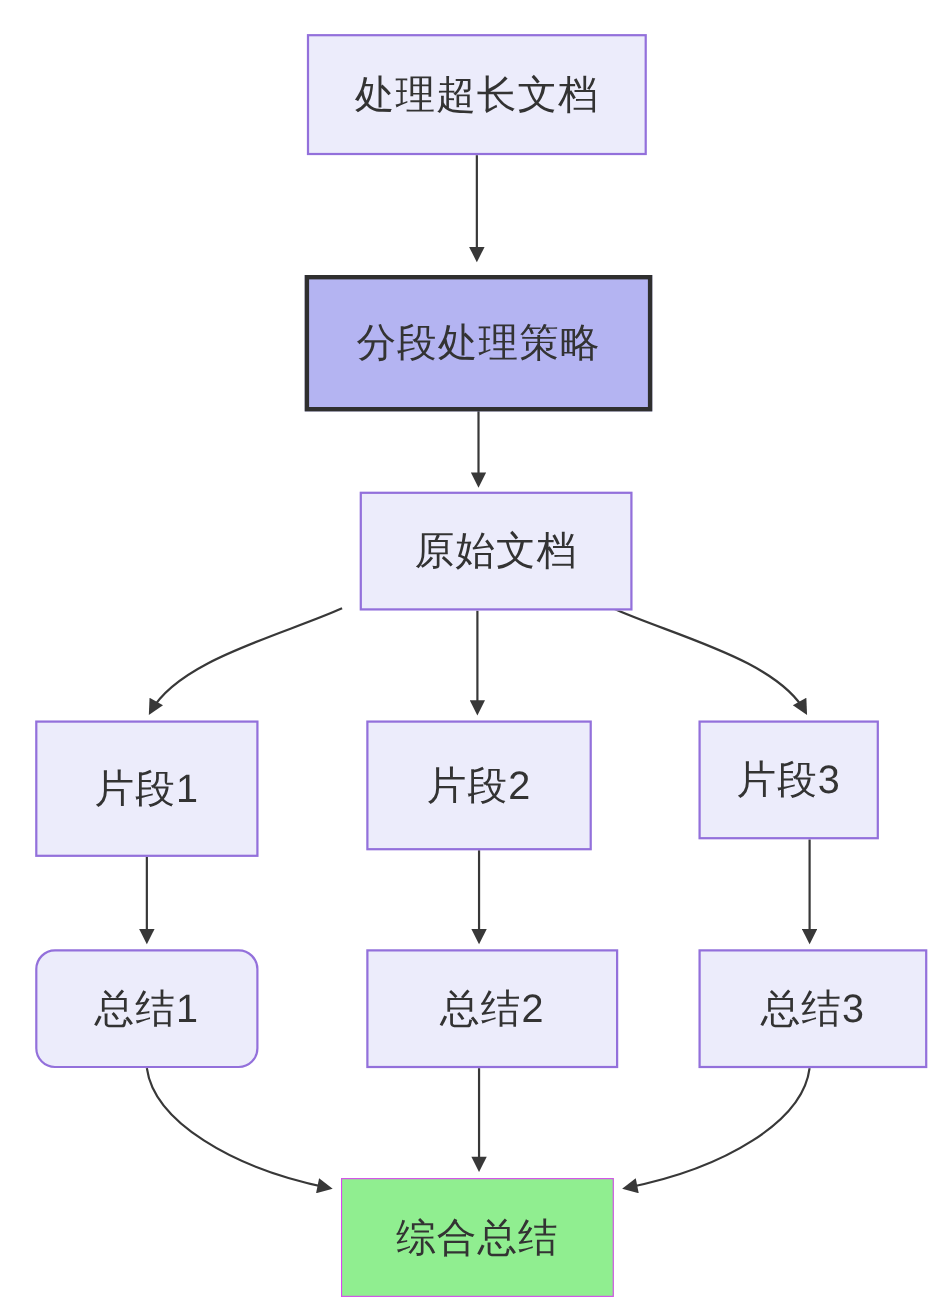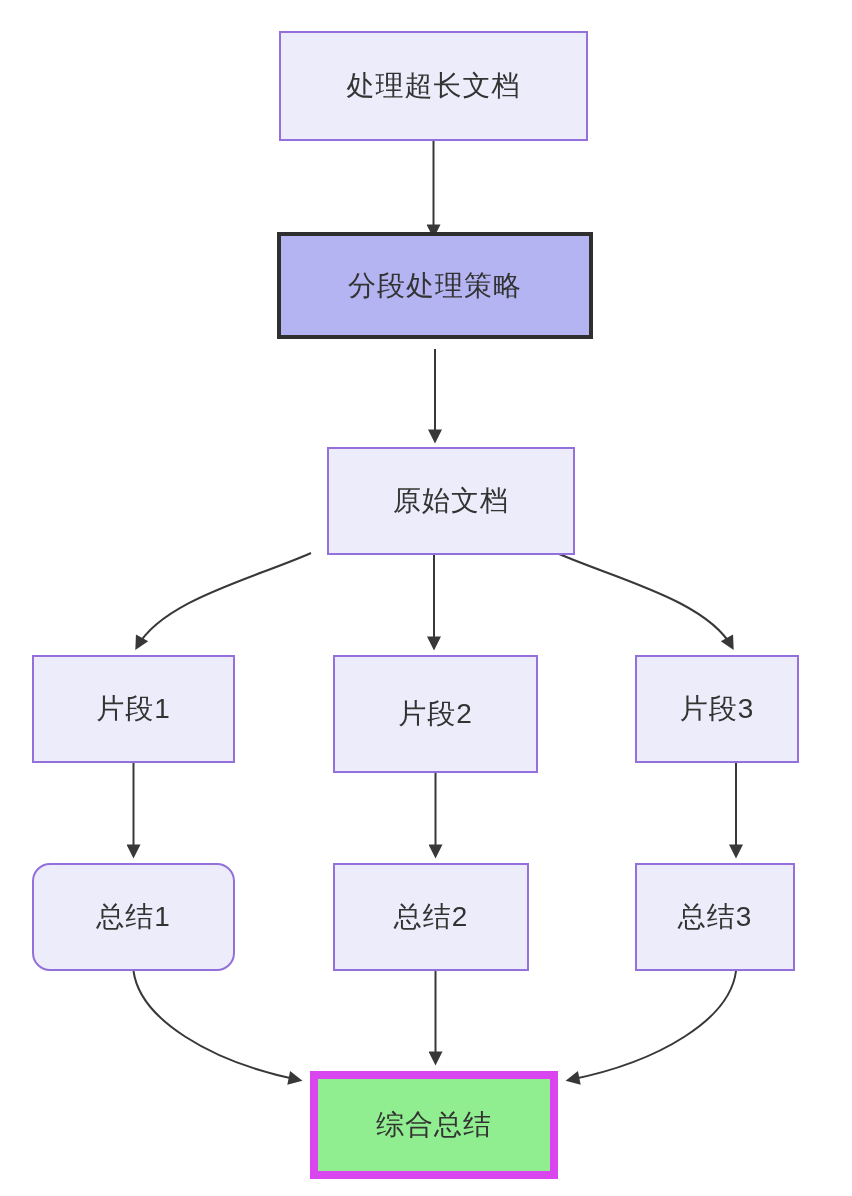--- a/index.html
+++ b/index.html
@@ -29,43 +29,43 @@
   }
   .node {
     position: absolute;
     box-sizing: border-box;
     display: flex;
     align-items: center;
     justify-content: center;
     background: #ECECFB;
     border: 2px solid #9370DB;
     color: #333333;
-    font-size: 28px;
+    font-size: 36px;
     letter-spacing: 1px;
     text-align: center;
     white-space: nowrap;
   }
   .node.highlight-purple {
     background: #B4B4F2;
     border: 4px solid #2F2F2F;
   }
   .node.highlight-green {
     background: #90EE90;
-    border: 8px solid #d946ef;
+    border: 1px solid #d946ef;
   }
   
   #node-A  { left: 279px; top:  31px;  width: 309px; height: 110px; }
-  #node-B  { left: 277px; top: 232px;  width: 316px; height: 107px; }
+  #node-B  { left: 277px; top: 250px;  width: 316px; height: 124px; }
   #node-C  { left: 310px; top: 447px;  width: 248px; height: 108px; margin-left: 17px; }
-  #node-D1 { left:  32px; top: 655px;  width: 203px; height: 108px; }
+  #node-D1 { left:  32px; top: 655px;  width: 203px; height: 124px; }
   #node-D2 { left: 333px; top: 655px;  width: 205px; height: 118px; }
   #node-D3 { left: 635px; top: 655px;  width: 164px; height: 108px; }
   #node-E1 { left:  32px; top: 863px;  width: 203px; height: 108px; border-radius: 18px; }
-  #node-E2 { left: 333px; top: 863px;  width: 196px; height: 108px; }
-  #node-E3 { left: 635px; top: 863px;  width: 160px; height: 108px; }
+  #node-E2 { left: 333px; top: 863px;  width: 229px; height: 108px; }
+  #node-E3 { left: 635px; top: 863px;  width: 208px; height: 108px; }
   #node-F  { left: 310px; top: 1071px; width: 248px; height: 108px; }
 </style>
 </head>
 <body>
 
 <div class="canvas">
 
   <svg class="edges" width="852" height="1196" viewBox="0 0 852 1196" xmlns="http://www.w3.org/2000/svg">
     <defs>
       <marker id="ah" viewBox="0 0 10 10" refX="7.5" refY="5" markerUnits="userSpaceOnUse" markerWidth="16" markerHeight="14" orient="auto-start-reverse">

